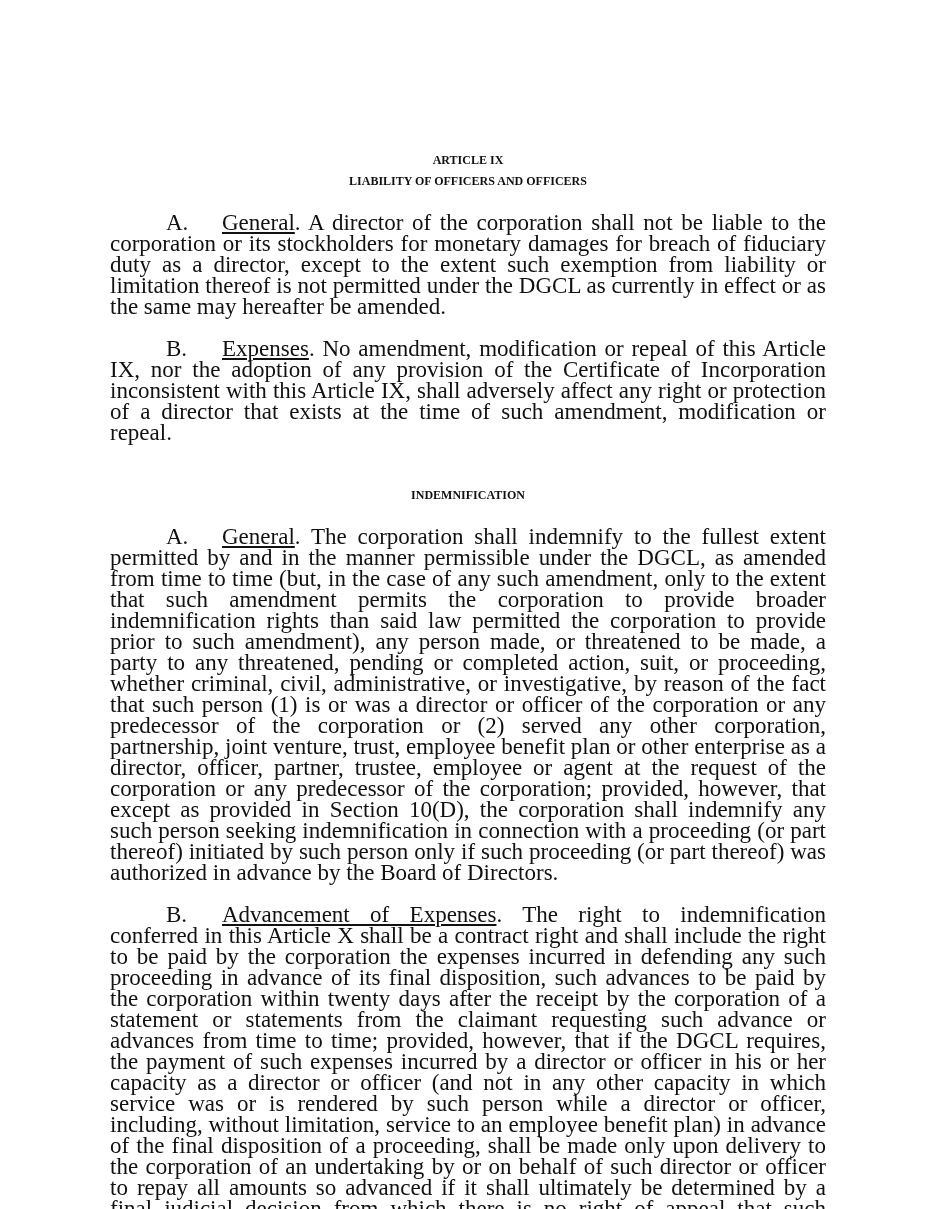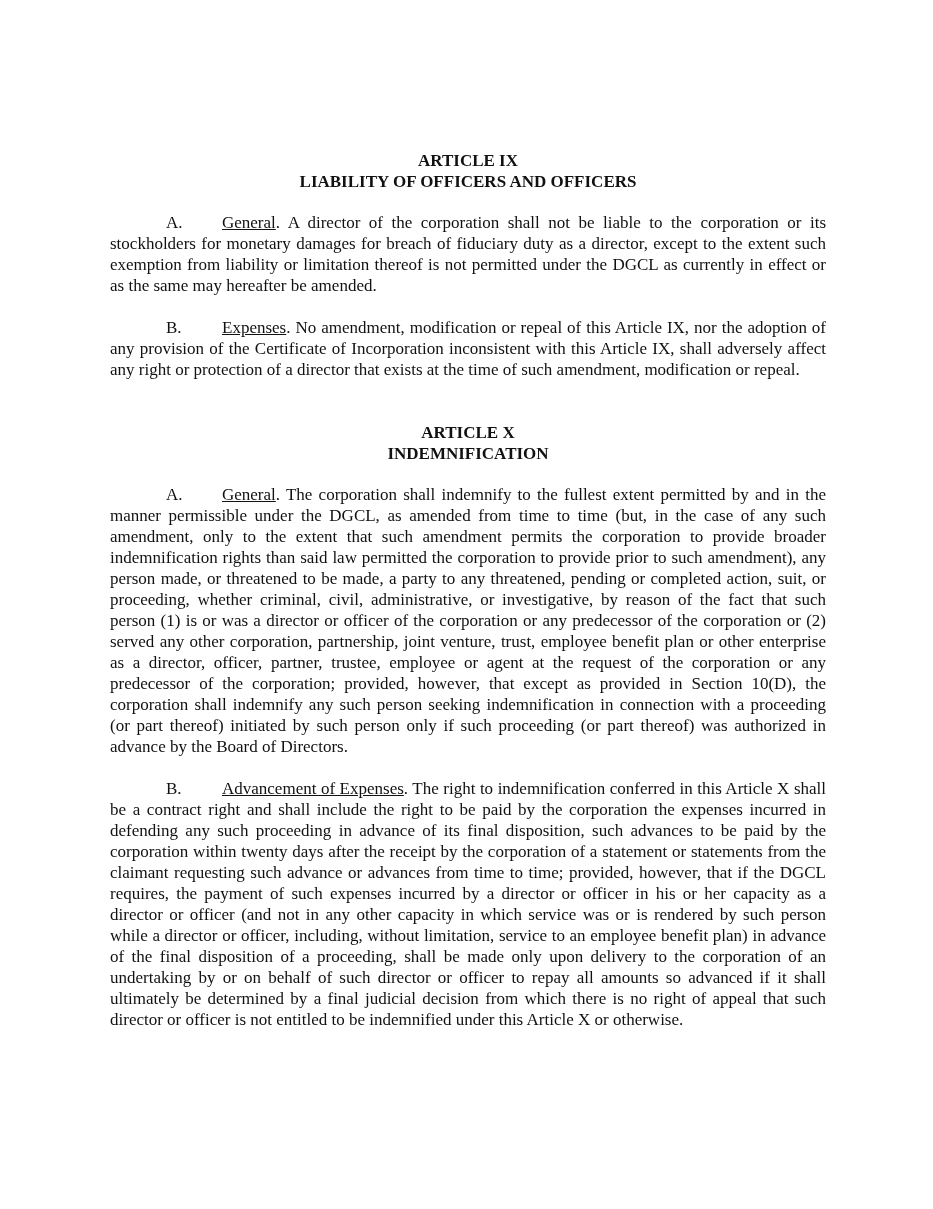--- a/index.html
+++ b/index.html
@@ -1,35 +1,34 @@
 <!DOCTYPE html>
 <html><head>
 <meta charset="utf-8">
 <style>
   html, body { margin:0; padding:0; background:#ffffff; }
   body { width:933px; height:1209px; position:relative; overflow:hidden; font-family:"Liberation Serif", serif; color:#111; }
   .page { position:absolute; left:110px; top:150px; width:716px; }
-  .heading { text-align:center; font-weight:bold; font-size:17px; line-height:21px; margin:0; }
-  .para { font-size:17px; line-height:21px; text-align:justify; margin:0; }
+  .heading { text-align:center; font-weight:bold; font-size:12px; line-height:21px; margin:0; }
+  .para { font-size:23px; line-height:21px; text-align:justify; margin:0; }
   .para .lbl { display:inline-block; width:56px; padding-left:56px; }
   .u { text-decoration:underline; }
   .gap1 { height:20px; }
   .gap2 { height:21px; }
   .gap3 { height:42px; }
 </style>
 </head>
 <body>
 
 <div class="page">
   <p class="heading">ARTICLE IX</p>
   <p class="heading">LIABILITY OF OFFICERS AND OFFICERS</p>
   <div class="gap1"></div>
   <p class="para"><span class="lbl">A.</span><span class="u">General</span><span>. A director of the corporation shall not be liable to the corporation or its stockholders for monetary damages for breach of fiduciary duty as a director, except to the extent such exemption from liability or limitation thereof is not permitted under the DGCL as currently in effect or as the same may hereafter be amended.</span></p>
   <div class="gap2"></div>
   <p class="para"><span class="lbl">B.</span><span class="u">Expenses</span><span>. No amendment, modification or repeal of this Article IX, nor the adoption of any provision of the Certificate of Incorporation inconsistent with this Article IX, shall adversely affect any right or protection of a director that exists at the time of such amendment, modification or repeal.</span></p>
   <div class="gap3"></div>
-  <p class="heading">ARTICLE X</p>
   <p class="heading">INDEMNIFICATION</p>
   <div class="gap1"></div>
   <p class="para"><span class="lbl">A.</span><span class="u">General</span><span>. The corporation shall indemnify to the fullest extent permitted by and in the manner permissible under the DGCL, as amended from time to time (but, in the case of any such amendment, only to the extent that such amendment permits the corporation to provide broader indemnification rights than said law permitted the corporation to provide prior to such amendment), any person made, or threatened to be made, a party to any threatened, pending or completed action, suit, or proceeding, whether criminal, civil, administrative, or investigative, by reason of the fact that such person (1) is or was a director or officer of the corporation or any predecessor of the corporation or (2) served any other corporation, partnership, joint venture, trust, employee benefit plan or other enterprise as a director, officer, partner, trustee, employee or agent at the request of the corporation or any predecessor of the corporation; provided, however, that except as provided in Section 10(D), the corporation shall indemnify any such person seeking indemnification in connection with a proceeding (or part thereof) initiated by such person only if such proceeding (or part thereof) was authorized in advance by the Board of Directors.</span></p>
   <div class="gap2"></div>
   <p class="para"><span class="lbl">B.</span><span class="u">Advancement of Expenses</span><span>. The right to indemnification conferred in this Article X shall be a contract right and shall include the right to be paid by the corporation the expenses incurred in defending any such proceeding in advance of its final disposition, such advances to be paid by the corporation within twenty days after the receipt by the corporation of a statement or statements from the claimant requesting such advance or advances from time to time; provided, however, that if the DGCL requires, the payment of such expenses incurred by a director or officer in his or her capacity as a director or officer (and not in any other capacity in which service was or is rendered by such person while a director or officer, including, without limitation, service to an employee benefit plan) in advance of the final disposition of a proceeding, shall be made only upon delivery to the corporation of an undertaking by or on behalf of such director or officer to repay all amounts so advanced if it shall ultimately be determined by a final judicial decision from which there is no right of appeal that such director or officer is not entitled to be indemnified under this Article X or otherwise.</span></p>
 </div>
 
 </body></html>

